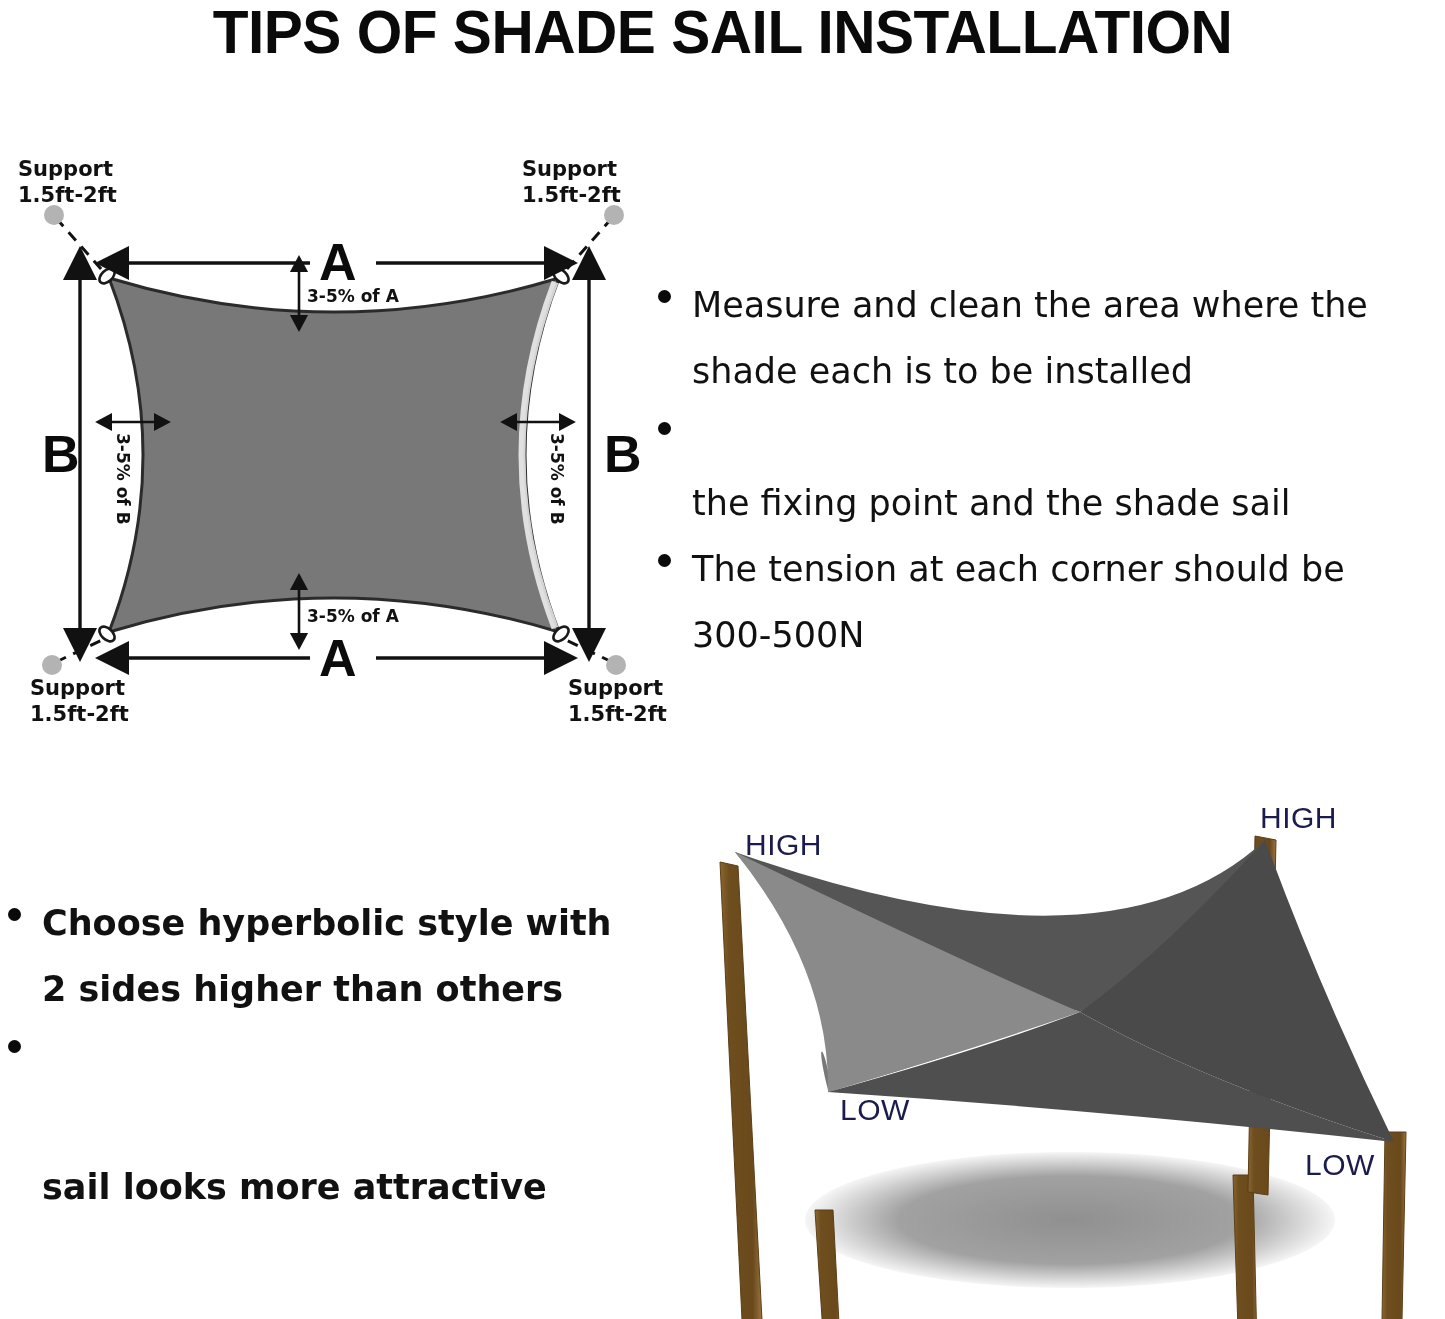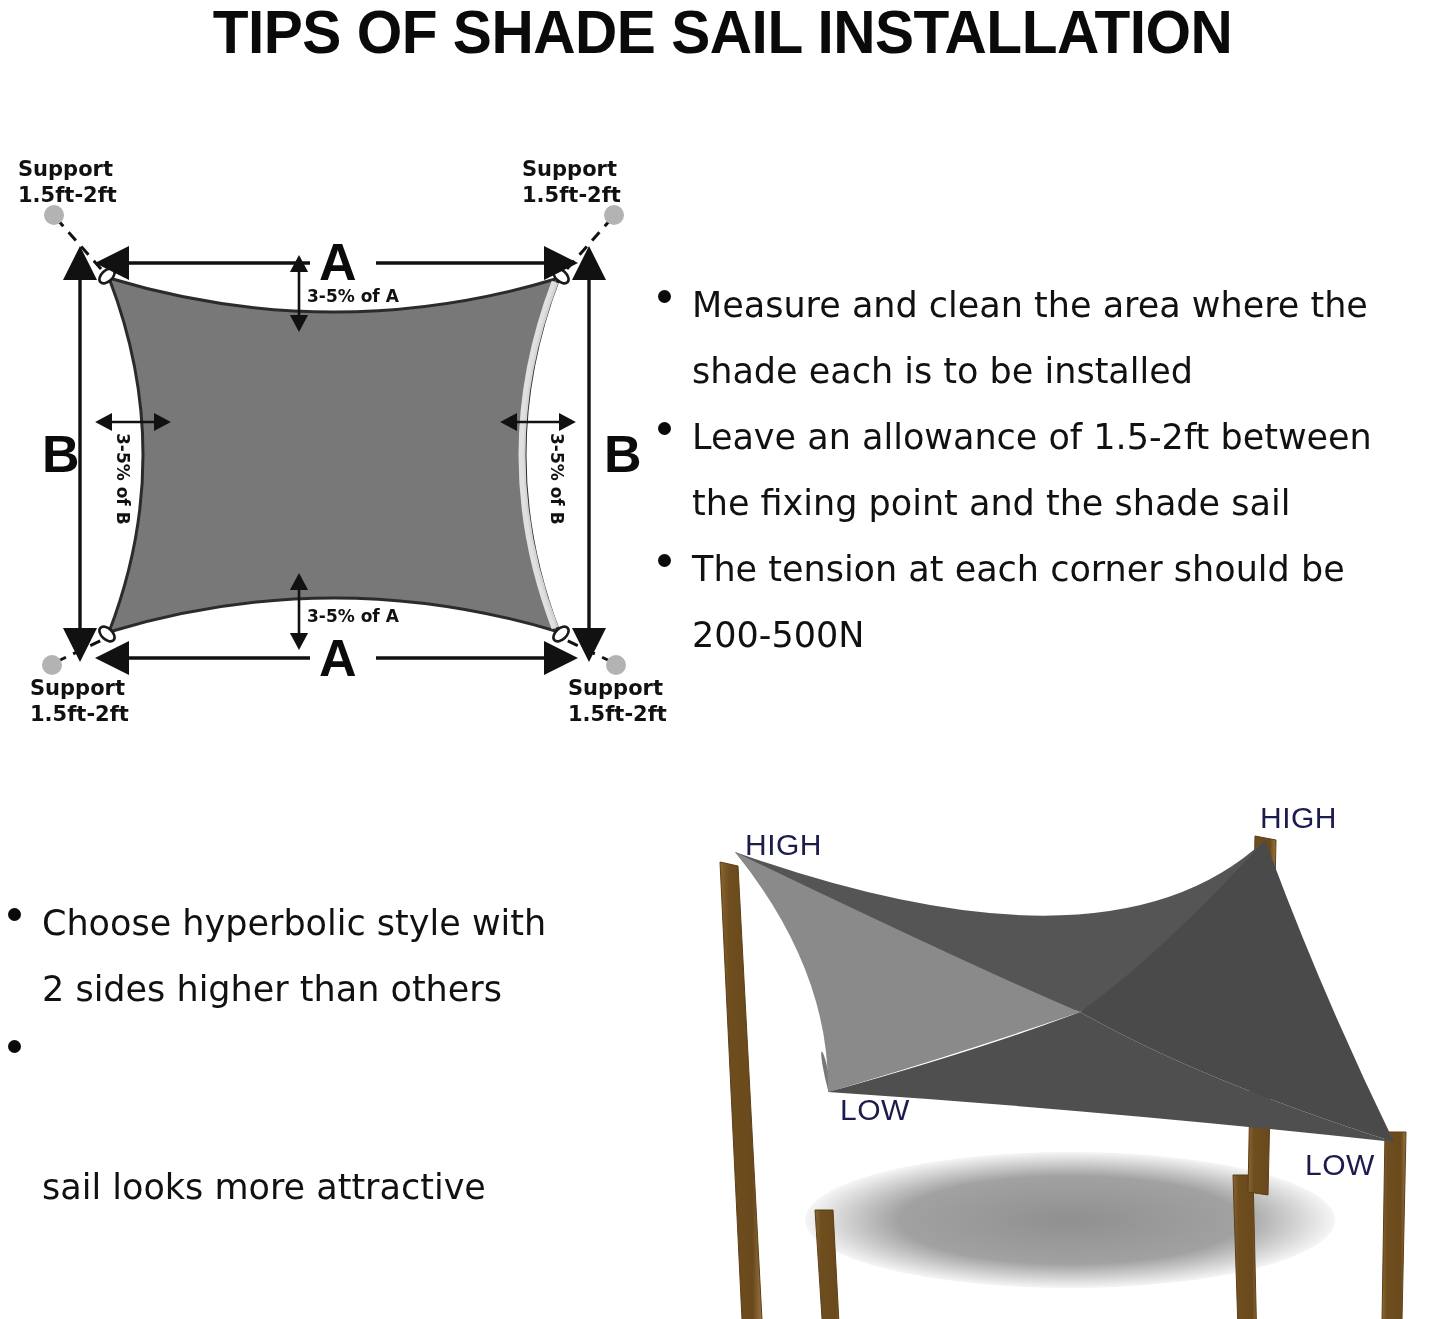--- a/index.html
+++ b/index.html
@@ -95,21 +95,21 @@
   }
   #bullets-right li { margin-bottom: 0px; }
 
   #bullets-left {
     left: 0px;
     top: 890px;
     width: 630px;
     font-size: 35px;
     line-height: 66px;
   }
-  #bullets-left li { margin-bottom: 0px; }
+  #bullets-left li { margin-bottom: 0px; font-weight: bold; }
 
   
   #hyper-diagram {
     position: absolute;
     left: 680px;
     top: 780px;
     width: 765px;
     height: 539px;
   }
   #hyper-diagram svg { display: block; }
@@ -240,27 +240,27 @@
 </div>
 
 <ul class="bullets" id="bullets-right">
   <li>
     <span class="dot"></span>
     <span>Measure and clean the area where the</span><br>
     <span>shade each is to be installed</span>
   </li>
   <li>
     <span class="dot"></span>
-    <span>Leave an allowance of 1.5-2ft between</span><br>
+    <br>
     <span>the fixing point and the shade sail</span>
   </li>
   <li>
     <span class="dot"></span>
     <span>The tension at each corner should be</span><br>
-    <span>200-500N</span>
+    <span>300-500N</span>
   </li>
 </ul>
 
 <ul class="bullets" id="bullets-left">
   <li>
     <span class="dot"></span>
     <span>Choose hyperbolic style with</span><br>
     <span>2 sides higher than others</span>
   </li>
   <li>

